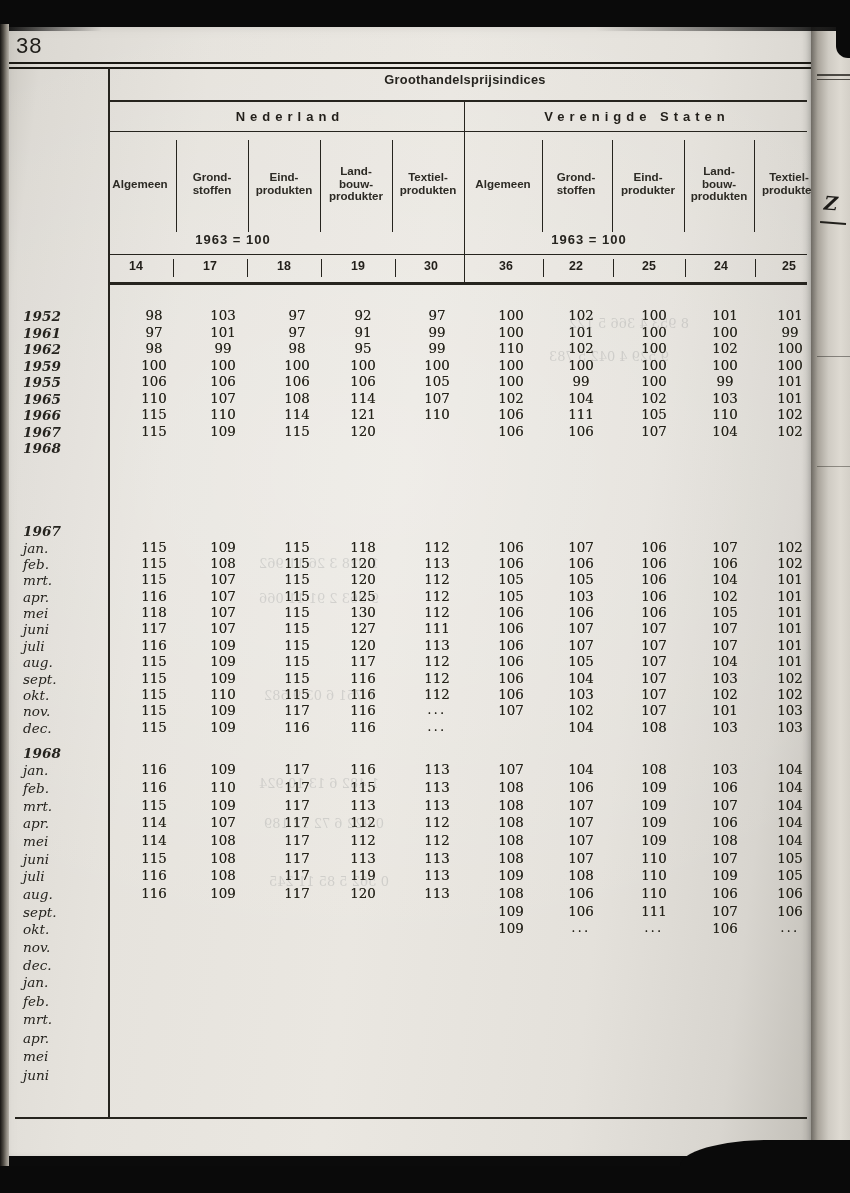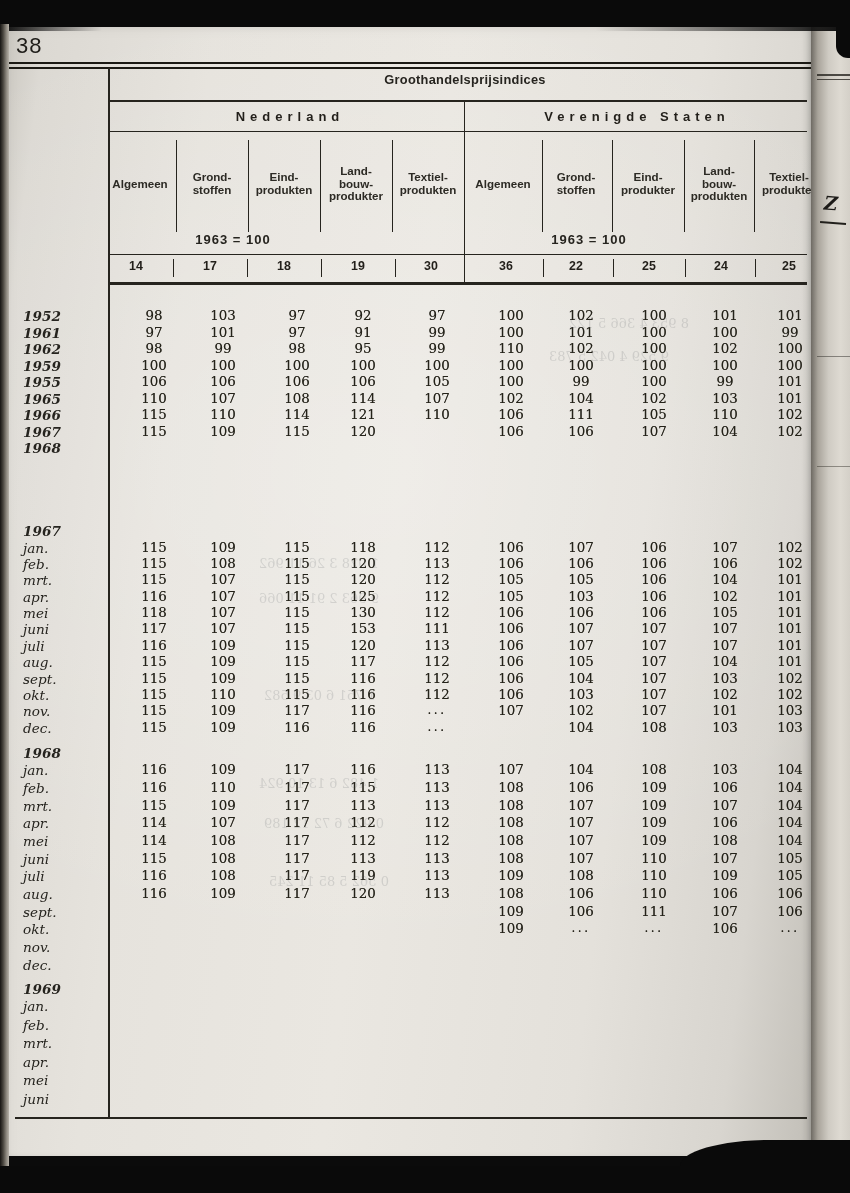--- a/index.html
+++ b/index.html
@@ -328,21 +328,21 @@
           <div class="cellv" style="left: 572px;">106</div>
           <div class="cellv" style="left: 645px;">106</div>
           <div class="cellv" style="left: 716px;">105</div>
           <div class="cellv" style="left: 781px;">101</div>
         </div>
         <div class="trow" style="height: 16.4px;">
           <div class="row-label">juni</div>
           <div class="cellv" style="left: 145px;">117</div>
           <div class="cellv" style="left: 214px;">107</div>
           <div class="cellv" style="left: 288px;">115</div>
-          <div class="cellv" style="left: 354px;">153</div>
+          <div class="cellv" style="left: 354px;">127</div>
           <div class="cellv" style="left: 428px;">111</div>
           <div class="cellv" style="left: 502px;">106</div>
           <div class="cellv" style="left: 572px;">107</div>
           <div class="cellv" style="left: 645px;">107</div>
           <div class="cellv" style="left: 716px;">107</div>
           <div class="cellv" style="left: 781px;">101</div>
         </div>
         <div class="trow" style="height: 16.4px;">
           <div class="row-label">juli</div>
           <div class="cellv" style="left: 145px;">116</div>
@@ -540,21 +540,20 @@
           <div class="cellv dots" style="left: 645px;">...</div>
           <div class="cellv" style="left: 716px;">106</div>
           <div class="cellv dots" style="left: 781px;">...</div>
         </div>
         <div class="trow" style="height: 17.7px;">
           <div class="row-label">nov.</div>
         </div>
         <div class="trow" style="height: 17.7px;">
           <div class="row-label">dec.</div>
         </div>
-        <div class="sect-heading yearish" style="margin-top: 7px;">1969</div>
         <div class="trow" style="height: 18.5px;">
           <div class="row-label">jan.</div>
         </div>
         <div class="trow" style="height: 18.5px;">
           <div class="row-label">feb.</div>
         </div>
         <div class="trow" style="height: 18.5px;">
           <div class="row-label">mrt.</div>
         </div>
         <div class="trow" style="height: 18.5px;">

